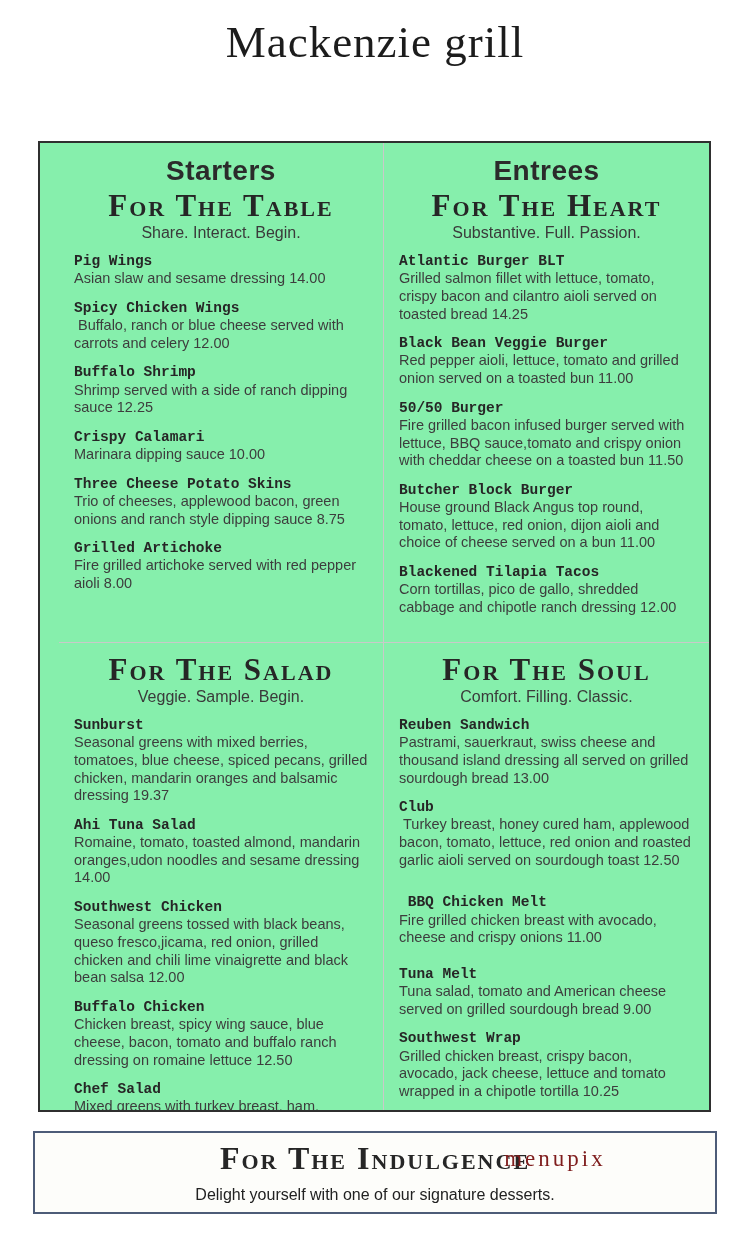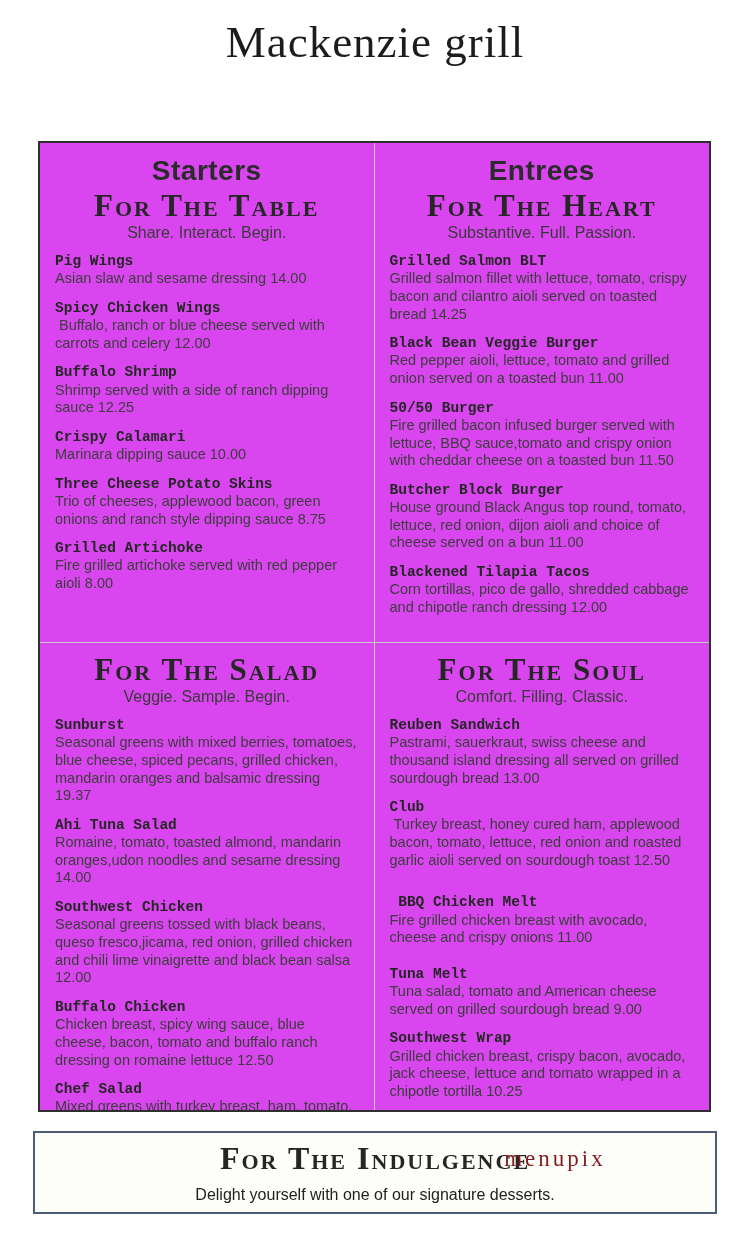--- a/index.html
+++ b/index.html
@@ -27,21 +27,22 @@
     margin: 0;
   }
   .menu-box {
     position: absolute;
     left: 38px;
     top: 141px;
     width: 673px;
     height: 971px;
     border: 2px solid #2f2f2f;
     box-sizing: border-box;
-    background: #d946ef;
+    background: #86efac;
+    padding-left: 19px;
   }
   .menu-grid {
     display: grid;
     grid-template-columns: 1fr 1fr;
     grid-template-rows: 500px 467px;
     width: 100%;
     height: 100%;
   }
   .cell {
     padding: 8px 15px 0 15px;
@@ -169,21 +170,21 @@
         </div>
       </div>
     </section>
 
     <section class="cell row-top">
       <h2 class="sans-heading">Entrees</h2>
       <h3 class="caps-heading">For The Heart</h3>
       <p class="tagline">Substantive. Full. Passion.</p>
       <div class="items">
         <div class="item">
-          <div class="item-name">Grilled Salmon BLT</div>
+          <div class="item-name">Atlantic Burger BLT</div>
           <div class="item-desc">Grilled salmon fillet with lettuce, tomato, crispy bacon and cilantro aioli served on toasted bread 14.25</div>
         </div>
         <div class="item">
           <div class="item-name">Black Bean Veggie Burger</div>
           <div class="item-desc">Red pepper aioli, lettuce, tomato and grilled onion served on a toasted bun 11.00</div>
         </div>
         <div class="item">
           <div class="item-name">50/50 Burger</div>
           <div class="item-desc">Fire grilled bacon infused burger served with lettuce, BBQ sauce,tomato and crispy onion with cheddar cheese on a toasted bun 11.50</div>
         </div>

